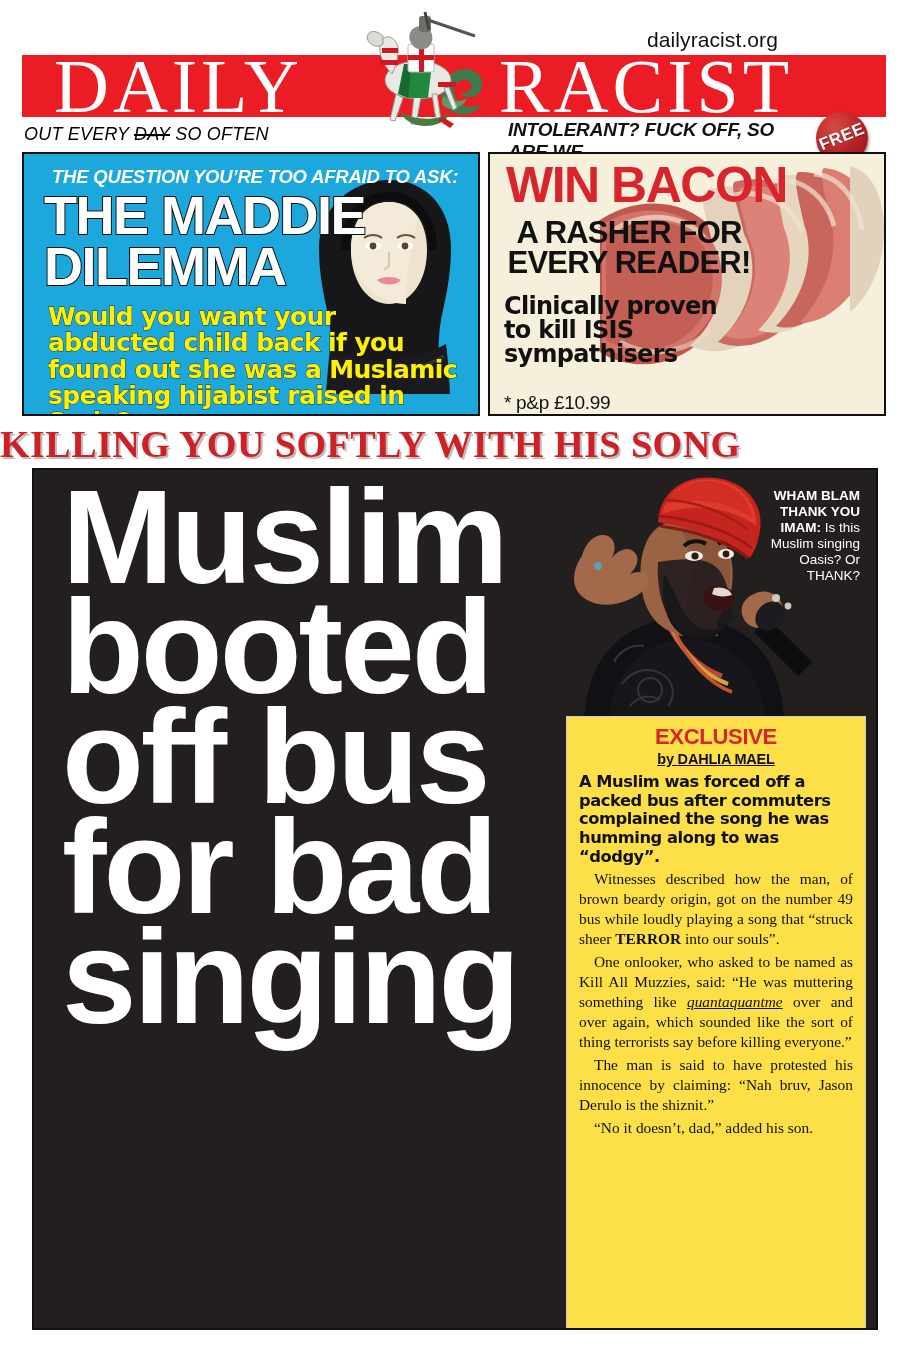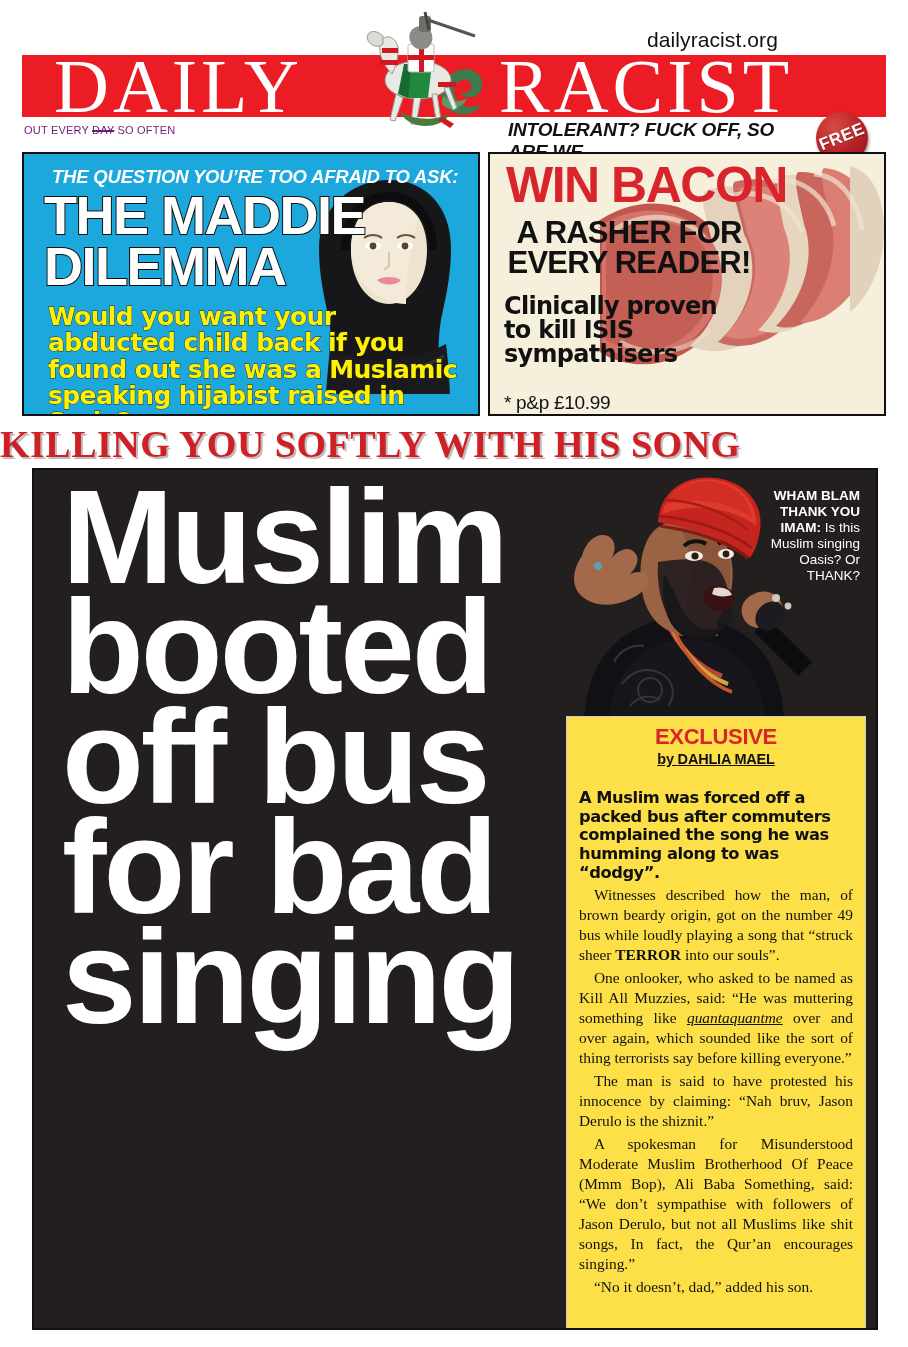--- a/index.html
+++ b/index.html
@@ -27,21 +27,21 @@
     letter-spacing:4px; white-space:nowrap;
   }
   #mast-daily { left:54px; }
   #mast-racist { left:499px; }
 
   
   #knight { position:absolute; left:352px; top:8px; width:150px; height:132px; }
 
   #mast-tagline-left {
     position:absolute; left:24px; top:124px;
-    font-size:11px; color:#701a75; letter-spacing:.2px;
+    font-size:18px; color:#000000; letter-spacing:.2px;font-style:italic;
   }
   #mast-tagline-left s { text-decoration-thickness:1.5px; }
   #mast-tagline-right {
     position:absolute; left:508px; top:119px;
     font-size:19px; font-weight:bold; font-style:italic;
     color:#111; letter-spacing:-.2px;
   }
   
   #free-badge {
     position:absolute; left:816px; top:112px; width:52px; height:52px;
@@ -162,21 +162,21 @@
   #exclusive-title {
     text-align:center; color:#D8242B; font-weight:bold;
     font-size:22px; letter-spacing:-.3px; line-height:1.1;
   }
   #byline {
     text-align:center; font-weight:bold; font-size:14.5px; color:#111;
     margin-top:2px; letter-spacing:-.2px;
   }
   #byline span { text-decoration:underline; }
   #standfirst {
-    margin-top:22px; font-size:16.3px; font-weight:bold; line-height:1.14;
+    margin-top:6px; font-size:16.3px; font-weight:bold; line-height:1.14;
     color:#111; letter-spacing:-.45px;
     font-family:"DejaVu Sans", sans-serif;
   }
   .body-p {
     font-family:"Liberation Serif", serif;
     font-size:15.4px; line-height:1.30; color:#111;
     text-align:justify; text-indent:15px; margin-top:3px;
   }
   .body-p b { font-weight:bold; }
   .body-p i { font-style:italic;text-decoration:underline; }
@@ -357,17 +357,16 @@
   </div>
 
   <div id="exclusive">
     <div id="exclusive-title">EXCLUSIVE</div>
     <div id="byline"><span>by </span><span>DAHLIA MAEL</span></div>
     <div id="standfirst">A Muslim was forced off a packed bus after commuters complained the song he was humming along to was “dodgy”.</div>
     <div id="article-body">
         <div class="body-p"><span>Witnesses described how the man, of brown beardy origin, got on the number 49 bus while loudly playing a song that “struck sheer </span><b>TERROR</b><span> into our souls”.</span></div>
         <div class="body-p"><span>One onlooker, who asked to be named as Kill All Muzzies, said: “He was muttering something like </span><i>quantaquantme</i><span> over and over again, which sounded like the sort of thing terrorists say before killing everyone.”</span></div>
         <div class="body-p"><span>The man is said to have protested his innocence by claiming: “Nah bruv, Jason Derulo is the shiznit.”</span></div>
-        <div class="body-p"><span>A spokesman for Misunderstood Moderate Muslim Brotherhood Of Peace (Mmm Bop), Ali Baba Something, said: “We don’t sympathise with followers of Jason Derulo, but not all Muslims like shit songs, In fact, the Qur’an encourages singing.”</span></div>
         <div class="body-p"><span>“No it doesn’t, dad,” added his son.</span></div>
       </div>
   </div>
 </div>
 
 </body></html>

